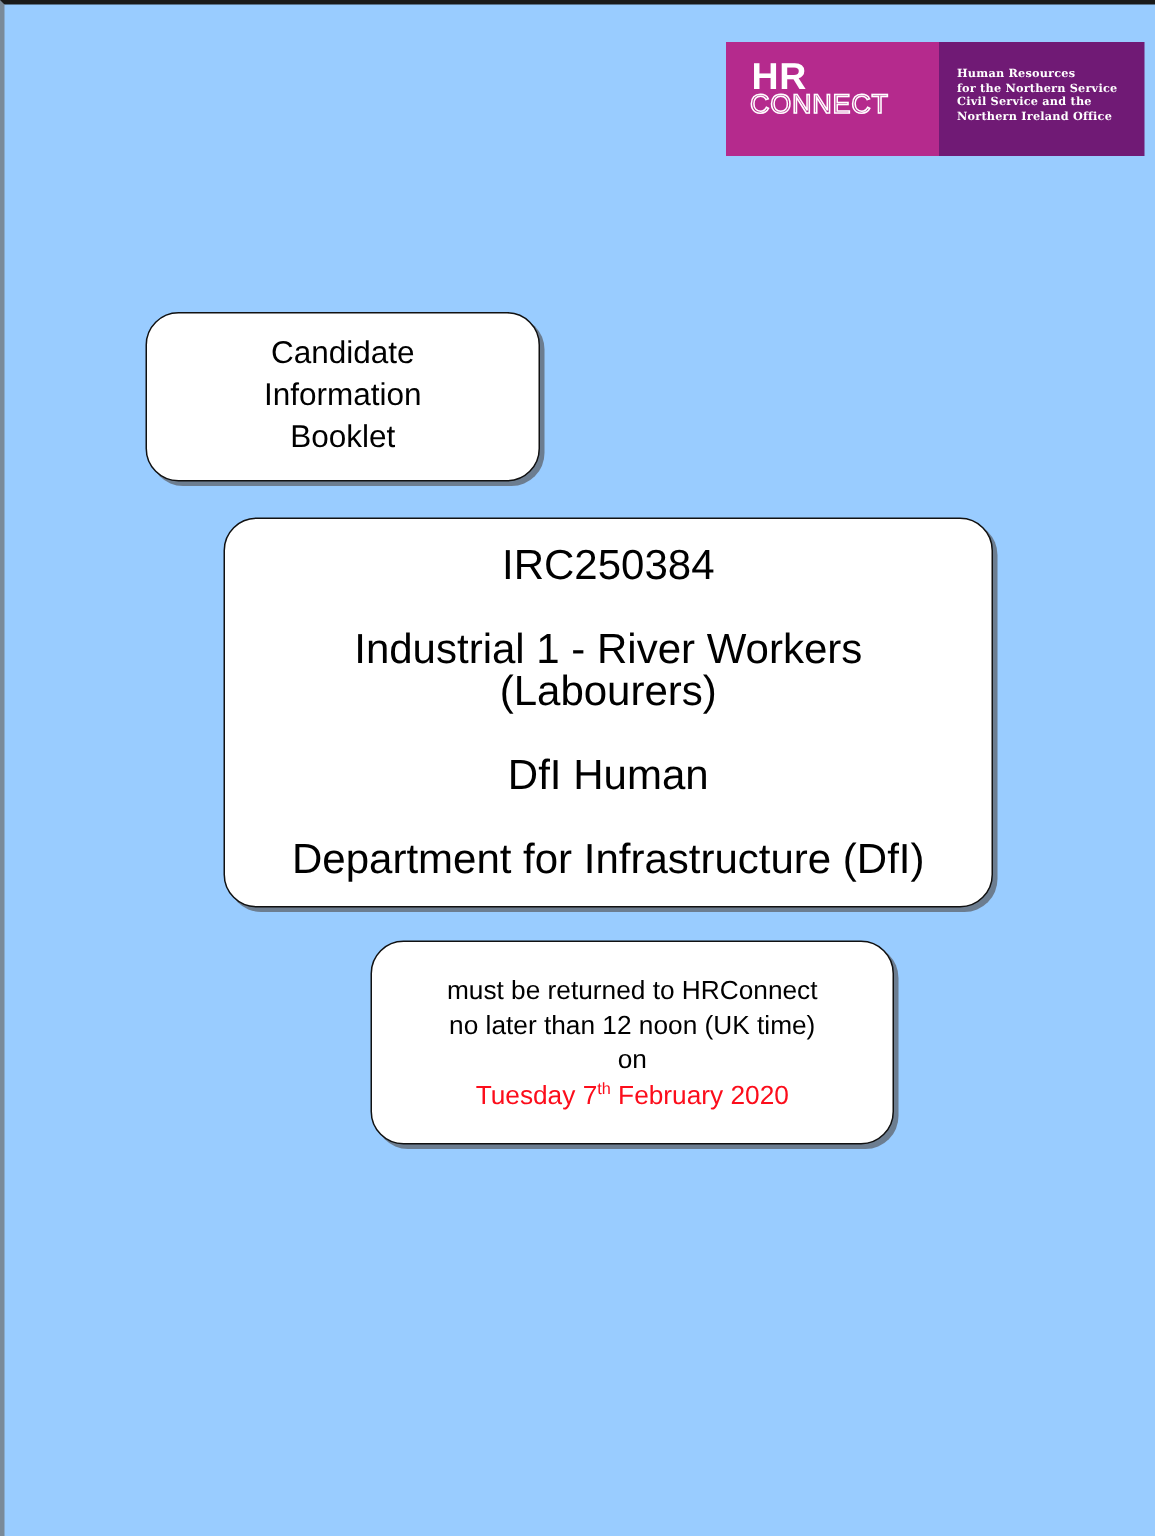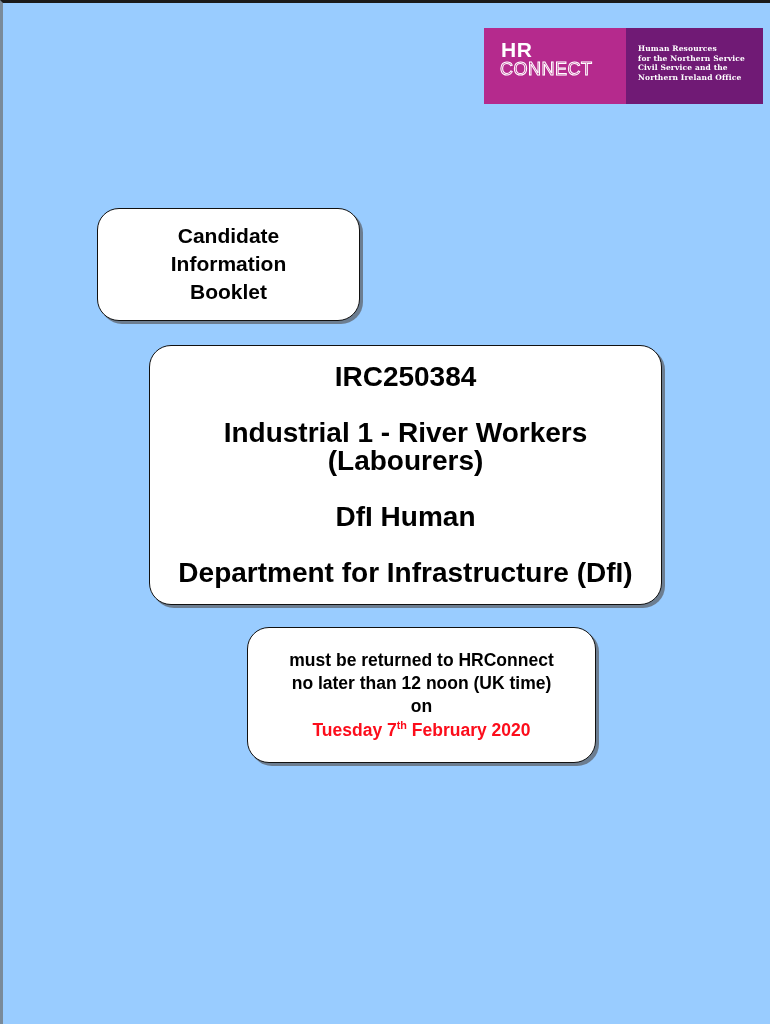--- a/index.html
+++ b/index.html
@@ -38,21 +38,21 @@
   #logo-mark {
     width: 142px;
     height: 100%;
     background: #b52a8d;
     position: relative;
   }
   .logo-hr {
     position: absolute;
     left: 17px;
     top: 11px;
-    font-size: 21px;
+    font-size: 25px;
     font-weight: bold;
     color: #ffffff;
     letter-spacing: 0.5px;
     line-height: 1;
   }
   .logo-connect {
     position: absolute;
     left: 16px;
     top: 32px;
     font-size: 18px;
@@ -84,21 +84,21 @@
     position: absolute;
     background: #ffffff;
     border: 1px solid #111111;
     box-shadow: 3px 3px 0 0 rgba(100,110,125,0.85);
     display: flex;
     flex-direction: column;
     justify-content: center;
     align-items: center;
     text-align: center;
     color: #000000;
-    font-weight: bold;
+    font-weight: normal;
   }
 
   
   #card-booklet {
     left: 94px;
     top: 205px;
     width: 263px;
     height: 113px;
     border-radius: 22px;
     font-size: 21px;

